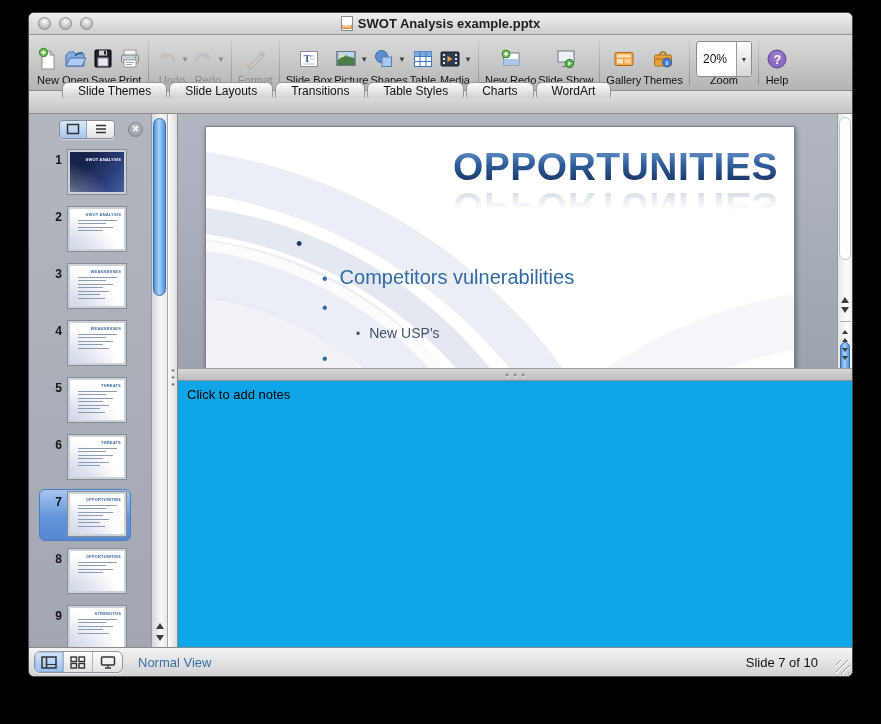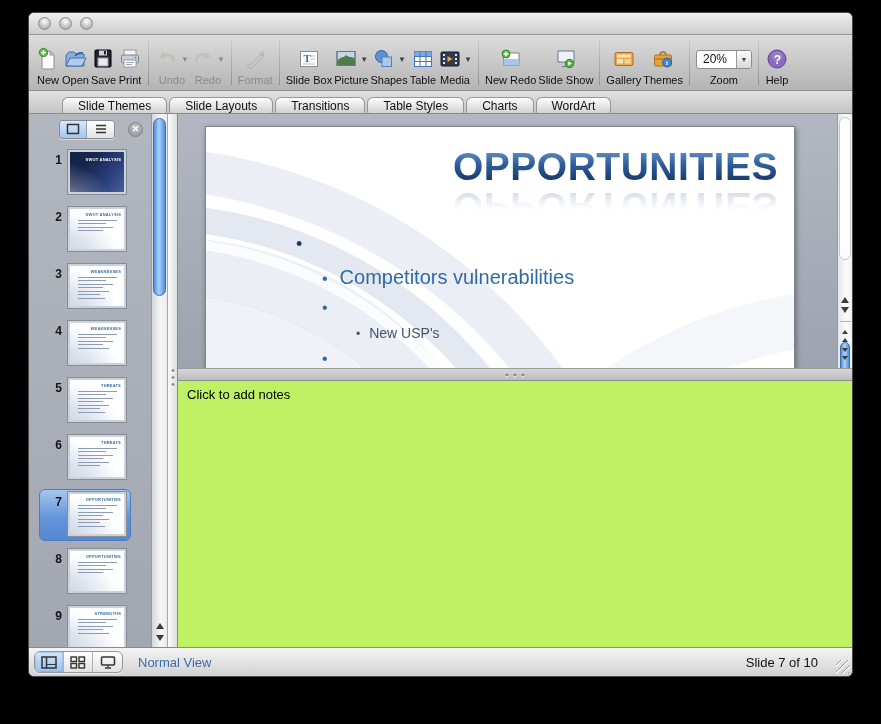--- a/index.html
+++ b/index.html
@@ -24,30 +24,30 @@
   
   .toolbar{height:56px;flex:0 0 56px;background:linear-gradient(#dcdcdc,#b4b4b4);
     border-bottom:1px solid #8c8c8c;display:flex;align-items:flex-end;padding:0 2px 3px 6px;overflow:hidden;}
   .tool{display:flex;flex-direction:column;align-items:center;margin:0 1px;flex:0 0 auto;}
   .ticon{height:30px;display:flex;align-items:center;justify-content:center;}
   .tlabel{font-size:11px;color:#101010;white-space:nowrap;line-height:13px;}
   .tool.disabled .tlabel{color:#8b8b8b;}
   .tool.disabled .ticon{opacity:.45;filter:grayscale(.55);}
   .tsep{flex:0 0 1px;align-self:stretch;margin:5px 5px 2px;background:linear-gradient(#c9c9c9,#8f8f8f);}
   .dd{font-size:8px;color:#3f3f3f;margin-left:2px;}
-  .zoombox{width:56px;height:19px;background:#fff;border:1px solid #8b8b8b;border-radius:3px;
+  .zoombox{width:56px;height:36px;background:#fff;border:1px solid #8b8b8b;border-radius:3px;
     display:flex;align-items:center;font-size:12px;color:#111;position:relative;padding-left:6px;}
   .zoombox .zdd{position:absolute;right:0;top:0;bottom:0;width:15px;border-left:1px solid #9a9a9a;
     background:linear-gradient(#fdfdfd,#d8d8d8);display:flex;align-items:center;justify-content:center;
     font-size:7px;color:#444;border-radius:0 2px 2px 0;}
 
   
   .gallery-bar{height:23px;flex:0 0 23px;background:linear-gradient(#e2e2e2,#c4c4c4);
     border-bottom:1px solid #8a8a8a;display:flex;align-items:flex-end;padding:0 0 0 32px;}
-  .gtab{margin:2px 1px 0;padding:0 15px;height:16px;display:flex;align-items:center;
+  .gtab{margin:2px 1px 15px;padding:0 15px;height:16px;display:flex;align-items:center;
     background:linear-gradient(#fdfdfd,#d2d2d2);border:1px solid #969696;border-bottom:none;
     border-radius:6px 6px 2px 2px;font-size:12px;color:#111;white-space:nowrap;}
 
   
   .content{flex:1;display:flex;min-height:0;}
 
   
   .sidebar{flex:0 0 122px;background:linear-gradient(180deg,#b2b6bf,#a3a7b1);display:flex;flex-direction:column;min-height:0;}
   .sidebar-head{height:30px;flex:0 0 30px;display:flex;align-items:center;padding-left:30px;gap:13px;}
   .seg{display:flex;height:19px;border:1px solid #878b93;border-radius:4px;overflow:hidden;
@@ -125,21 +125,21 @@
   .vscroll .gel{top:228px;height:56px;left:2px;right:2px;}
   .varrows{position:absolute;bottom:4px;left:0;right:0;display:flex;flex-direction:column;
     align-items:center;gap:4px;}
   .vdivider{width:11px;height:1px;background:#b0b0b0;}
 
   
   .notes-splitter{height:13px;flex:0 0 13px;background:linear-gradient(#d6d6d6,#bdbdbd);
     border-top:1px solid #9b9b9b;border-bottom:1px solid #8f8f8f;position:relative;}
   .dots3h{position:absolute;top:50%;left:50%;transform:translate(-50%,-50%);display:flex;gap:5px;}
   .dots3h i{width:3px;height:3px;border-radius:50%;background:#8a8a8a;box-shadow:0 1px 0 #fff;}
-  .notes{flex:1;background:#bef264;padding:6px 9px;font-size:13px;color:#000;min-height:0;}
+  .notes{flex:1;background:#0ea5e9;padding:6px 9px;font-size:13px;color:#000;min-height:0;}
 
   
   .statusbar{height:29px;flex:0 0 29px;background:linear-gradient(#f4f4f4,#d2d2d2);
     border-top:1px solid #8a8a8a;display:flex;align-items:center;padding:0 10px 0 5px;position:relative;}
   .view-seg{display:flex;height:22px;border:1px solid #93979e;border-radius:6px;overflow:hidden;
     background:linear-gradient(#fefefe,#e2e2e2);box-shadow:0 1px 1px rgba(255,255,255,.6);margin-right:15px;}
   .vbtn{width:29px;display:flex;align-items:center;justify-content:center;border-right:1px solid #aeb2b8;}
   .vbtn:last-child{border-right:none;}
   .vbtn.active{background:linear-gradient(#d4e5fb,#9cc2ef);box-shadow:inset 0 0 2px #5b8fd0;}
   .status-view-label{font-size:13px;color:#3a6ea5;}
@@ -151,20 +151,24 @@
 <body>
 
 <div class="window">
 
   <div class="titlebar">
     <div class="traffic">
       <div class="light"></div>
       <div class="light"></div>
       <div class="light"></div>
     </div>
+    <div class="title-center">
+      <span class="pptx-icon"></span>
+      <span>SWOT Analysis example.pptx</span>
+    </div>
   </div>
 
   <div class="toolbar" id="toolbar">
       <div class="tool">
         <div class="ticon">
           <svg width="24" height="24">
             <path d="M6 4h8l4 4v14H6z" fill="#fdfdfd" stroke="#8a8f96"></path>
             <path d="M14 4l4 4h-4z" fill="#d8dde3" stroke="#8a8f96"></path>
             <circle cx="7.5" cy="5.5" r="4.2" fill="#63b84f" stroke="#3c8c2e"></circle>
             <path d="M7.5 3.2v4.6M5.2 5.5h4.6" stroke="#fff" stroke-width="1.4"></path>

